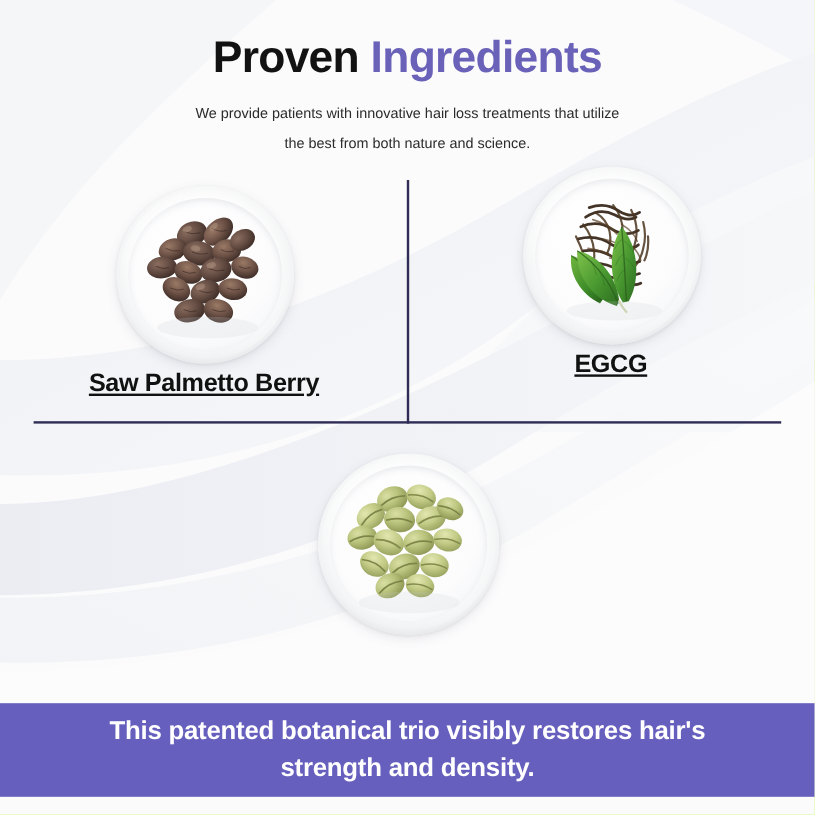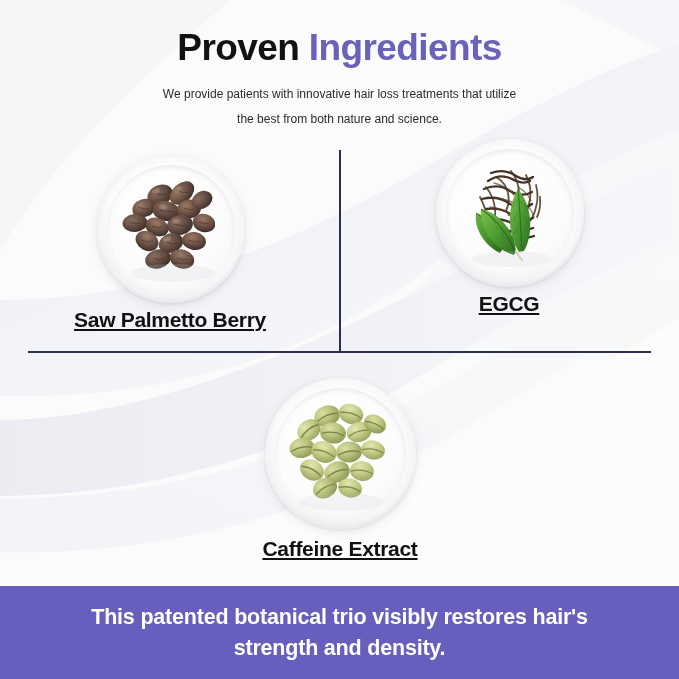--- a/index.html
+++ b/index.html
@@ -113,21 +113,21 @@
     overflow: hidden;
   }
   .dish-content svg { position: absolute; left: 0; top: 0; }
 
   
   .banner {
     position: absolute;
     left: 0;
     top: 586px;
     width: 679px;
-    height: 93px;
+    height: 78px;
     background: #665fbe;
     display: flex;
     align-items: center;
     justify-content: center;
   }
   .banner-text {
     width: 560px;
     text-align: center;
     color: #ffffff;
     font-size: 21.5px;
@@ -394,21 +394,20 @@
             </g>
             <g>
               <ellipse cx="85" cy="110" rx="12" ry="9.5" fill="url(#beanG2)" transform="rotate(14 85 110)"></ellipse>
               <path d="M74,112 q11,-5 22,-1" stroke="#828b4c" stroke-width="1.3" fill="none" transform="rotate(14 85 110)"></path>
             </g>
           </g>
           <ellipse cx="76" cy="124" rx="42" ry="9" fill="#cfd0d4" opacity="0.2"></ellipse>
         </svg>
       </div>
     </div>
-    <div class="cell-label" style="top:162px;">Caffeine Extract</div>
   </div>
 
   <div class="banner">
     <div class="banner-text">
       <span class="line">This patented botanical trio visibly restores hair's</span>
       <span class="line">strength and density.</span>
     </div>
   </div>
 
 </div>

